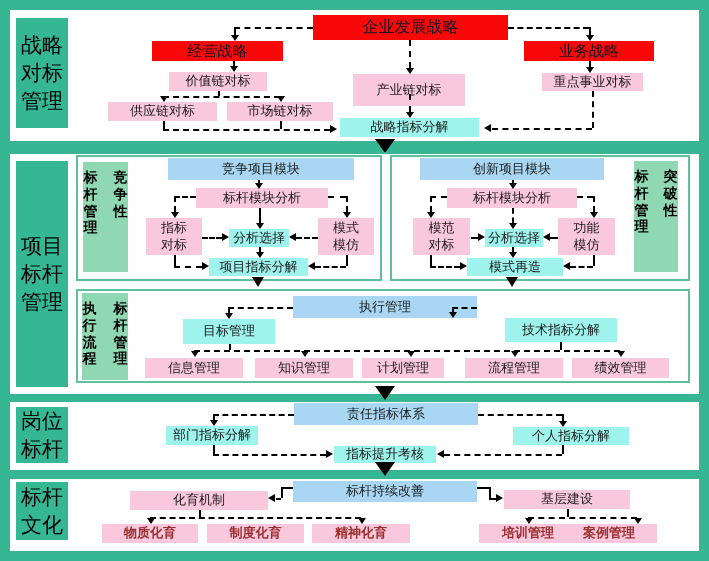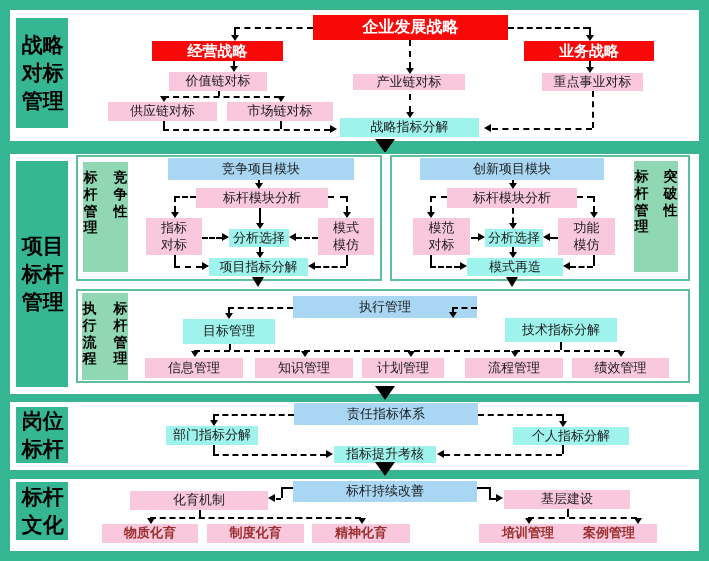--- a/index.html
+++ b/index.html
@@ -2,29 +2,29 @@
 <html><head>
 <meta charset="utf-8">
 <style>
   html,body{margin:0;padding:0}
   #canvas{position:relative;width:709px;height:561px;background:#35b794;
     font-family:"Liberation Sans",sans-serif;overflow:hidden}
   .panel{position:absolute;background:#fff;border:2px solid #3bb392;box-sizing:border-box}
   .subpanel{position:absolute;background:#fff;border:2px solid #5cc09c;box-sizing:border-box}
   .box{position:absolute;display:flex;align-items:center;justify-content:center;text-align:center;
     font-size:13px;color:#1a1a1a;box-sizing:border-box;line-height:1.15}
-  .red{background:#f90808;color:#ffffff;font-weight:bold;font-size:15px}
+  .red{background:#f90808;color:#0f172a;font-weight:normal;font-size:15px}
   .red.big{font-size:16px}
   .pink{background:#f9c8dc}
   .blue{background:#a9d7f3}
   .cyan{background:#9ef3ec}
   .darkred{color:#9c2f2f;font-weight:bold}
   .mainlabel{position:absolute;background:#35b794;display:flex;align-items:center;justify-content:center}
-  .mainlabel span{width:2.06em;font-size:21px;font-weight:bold;color:#000;word-break:break-all;
-    line-height:1.32;text-align:right}
+  .mainlabel span{width:2.06em;font-size:21px;font-weight:normal;color:#000;word-break:break-all;
+    line-height:1.32;text-align:center}
   .vlabel{position:absolute;background:#8fd8b3;display:flex;align-items:flex-start;justify-content:space-between;
     padding-top:7px;box-sizing:border-box}
   .vlabel span{display:block;width:15px;font-size:14px;font-weight:bold;color:#000;word-break:break-all;
     line-height:1.2;text-align:center}
   .w2{width:2.15em;word-break:break-all;line-height:1.3}
   .hd{position:absolute;height:0;border-top:2px dashed #000}
   .vd{position:absolute;width:0;border-left:2px dashed #000}
   .vs{position:absolute;width:0;border-left:2px solid #000}
   .ad{position:absolute;width:0;height:0;border-left:4px solid transparent;border-right:4px solid transparent;border-top:6px solid #000}
   .ar{position:absolute;width:0;height:0;border-top:4px solid transparent;border-bottom:4px solid transparent;border-left:7px solid #000}
@@ -39,21 +39,21 @@
 
   <div class="panel" style="left:8px;top:8px;width:693px;height:135px"></div>
   <div class="mainlabel" style="left:16px;top:18px;width:52px;height:110px">
     <span>战略对标管理</span>
   </div>
 
   <div class="box red big" style="left:313px;top:15px;width:195px;height:25px">企业发展战略</div>
   <div class="box red" style="left:152px;top:41px;width:131px;height:20px">经营战略</div>
   <div class="box red" style="left:524px;top:41px;width:130px;height:20px">业务战略</div>
   <div class="box pink" style="left:169px;top:72px;width:98px;height:19px">价值链对标</div>
-  <div class="box pink" style="left:353px;top:74px;width:112px;height:16px">产业链对标</div>
+  <div class="box pink" style="left:353px;top:74px;width:112px;height:32px">产业链对标</div>
   <div class="box pink" style="left:542px;top:73px;width:101px;height:18px">重点事业对标</div>
   <div class="box pink" style="left:108px;top:102px;width:109px;height:19px">供应链对标</div>
   <div class="box pink" style="left:227px;top:102px;width:106px;height:19px">市场链对标</div>
   <div class="box cyan" style="left:340px;top:118px;width:139px;height:19px">战略指标分解</div>
 
   <div class="hd" style="left:234px;top:27px;width:79px"></div>
   <div class="vd" style="left:234px;top:27px;height:9px"></div>
   <div class="ad" style="left:231px;top:35px"></div>
   <div class="hd" style="left:508px;top:27px;width:81px"></div>
   <div class="vd" style="left:589px;top:27px;height:9px"></div>

